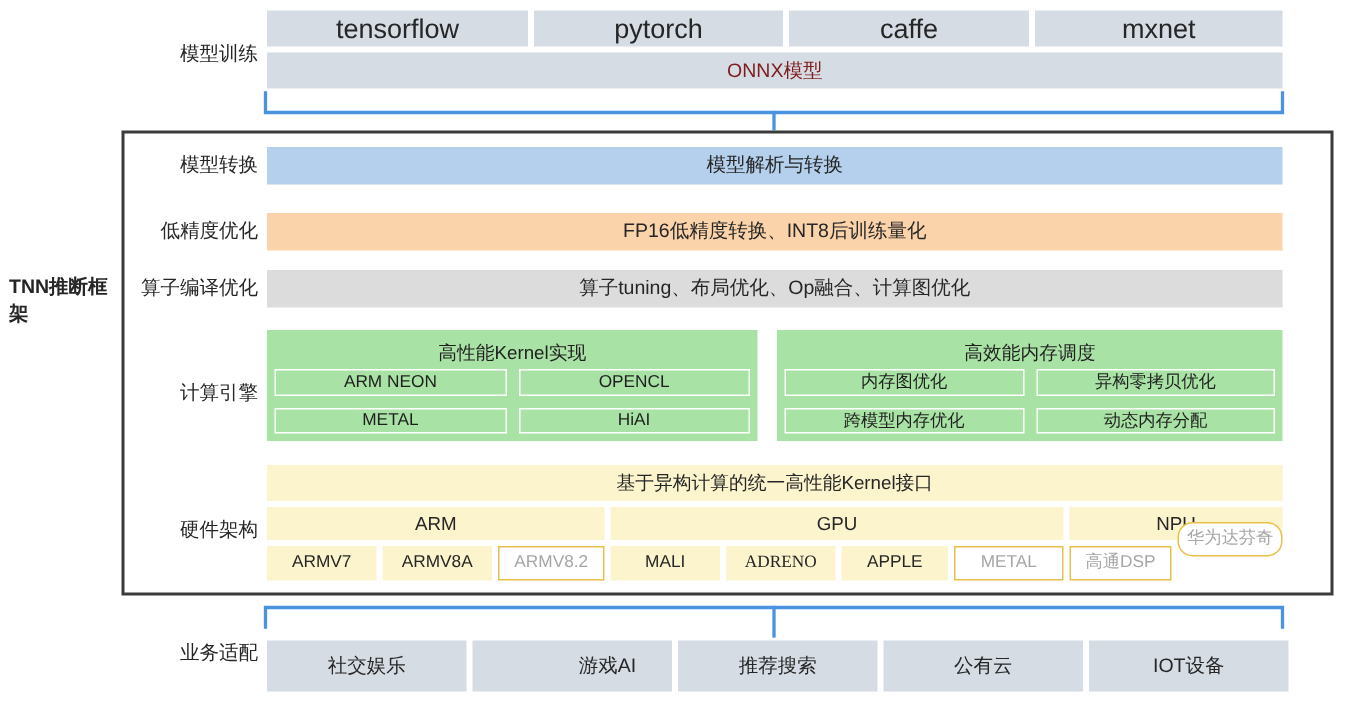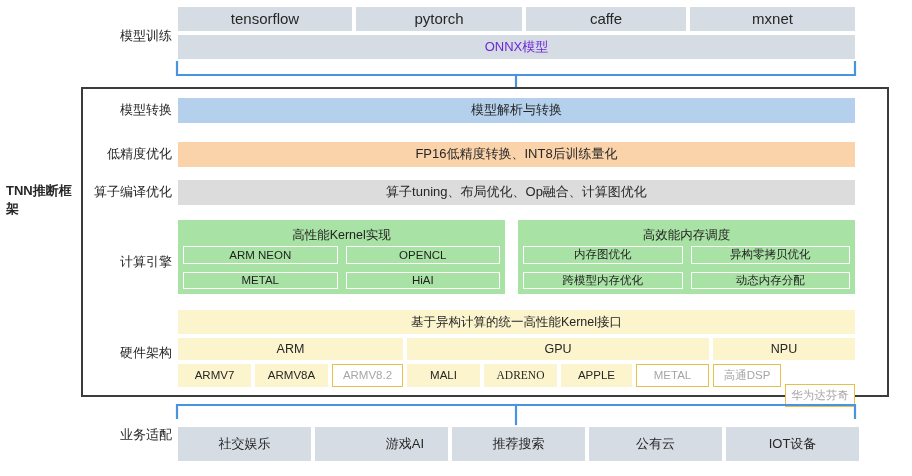--- a/index.html
+++ b/index.html
@@ -16,24 +16,24 @@
     display: flex; align-items: center; justify-content: center;
     text-align: center; color: #262626; line-height: 1.15;
   }
   .row-label {
     position: absolute; display: flex; align-items: center; justify-content: flex-end;
     font-size: 13px; color: #262626; white-space: nowrap;
   }
 
   
   .fw-box {
-    position: absolute; background: #d6dce4; font-size: 15px; color: #262626;
+    position: absolute; background: #d6dce4; font-size: 18px; color: #262626;
   }
   .onnx-box {
-    position: absolute; background: #d6dce4; font-size: 13px; color: #6d28d9;
+    position: absolute; background: #d6dce4; font-size: 13px; color: #7f1d1d;
   }
 
   
   #tnn-box {
     position: absolute; left: 81px; top: 87px; width: 808px; height: 310px;
     border: 2px solid #3b3b3b; background: #ffffff;
   }
   #tnn-side-label {
     position: absolute; left: 6px; top: 182px; width: 68px;
     font-size: 13px; font-weight: bold; color: #262626; line-height: 1.35;
@@ -145,21 +145,21 @@
   <div class="cell hw-chip" style="left:178px; top:364px; width:73px; height:23px;">ARMV7</div>
   <div class="cell hw-chip" style="left:255px; top:364px; width:73px; height:23px;">ARMV8A</div>
   <div class="cell hw-chip outline" style="left:332px; top:364px; width:71px; height:23px;">ARMV8.2</div>
 
   <div class="cell hw-chip" style="left:407px; top:364px; width:73px; height:23px;">MALI</div>
   <div class="cell hw-chip" style="left:484px; top:364px; width:73px; height:23px;font-family:Liberation Serif, serif;">ADRENO</div>
   <div class="cell hw-chip" style="left:561px; top:364px; width:71px; height:23px;">APPLE</div>
   <div class="cell hw-chip outline" style="left:636px; top:364px; width:73px; height:23px;">METAL</div>
 
   <div class="cell hw-chip outline" style="left:713px; top:364px; width:68px; height:23px;">高通DSP</div>
-  <div class="cell hw-chip outline" style="left:785px; top:384px; width:70px; height:23px;">华为达芬奇</div>
+  <div class="cell hw-chip outline" style="left:785px; top:348px; width:70px; height:23px;border-radius:10px;">华为达芬奇</div>
 
   <div class="row-label" style="left:60px; top:425px; width:112px; height:20px;">业务适配</div>
 
   <div class="cell biz-box" style="left:178px; top:427px; width:133px; height:34px;">社交娱乐</div>
   <div class="cell biz-box" style="left:315px; top:427px; width:133px; height:34px;padding-left:47px;">游戏AI</div>
   <div class="cell biz-box" style="left:452px; top:427px; width:133px; height:34px;">推荐搜索</div>
   <div class="cell biz-box" style="left:589px; top:427px; width:133px; height:34px;">公有云</div>
   <div class="cell biz-box" style="left:726px; top:427px; width:133px; height:34px;">IOT设备</div>
 
   <svg id="brackets" viewBox="0 0 912 476" xmlns="http://www.w3.org/2000/svg">

